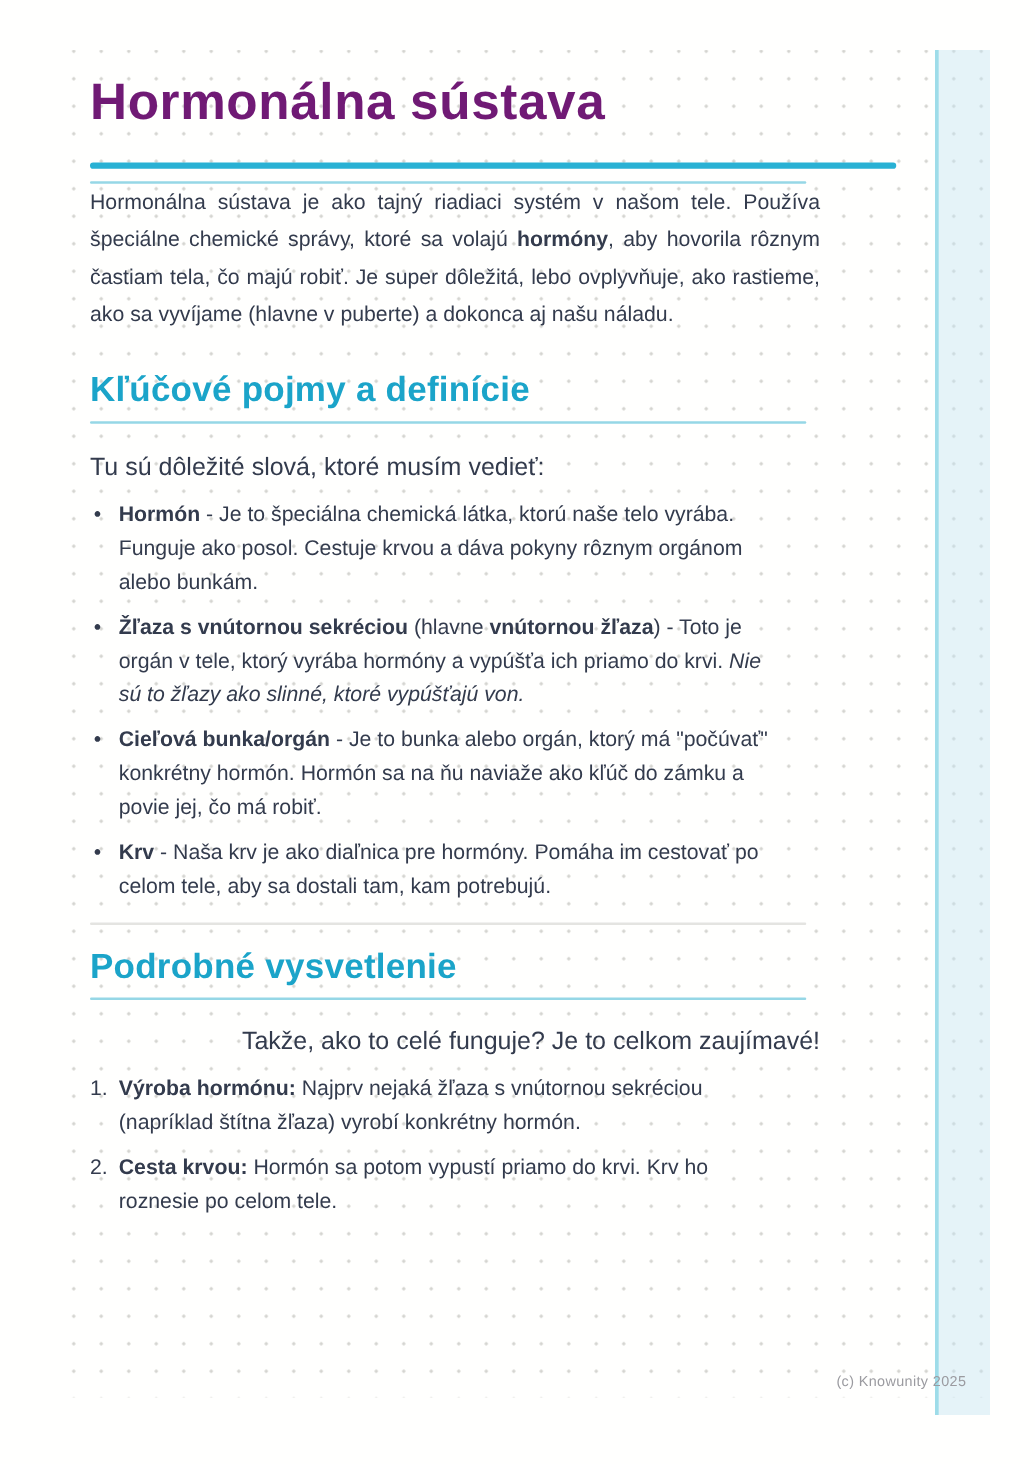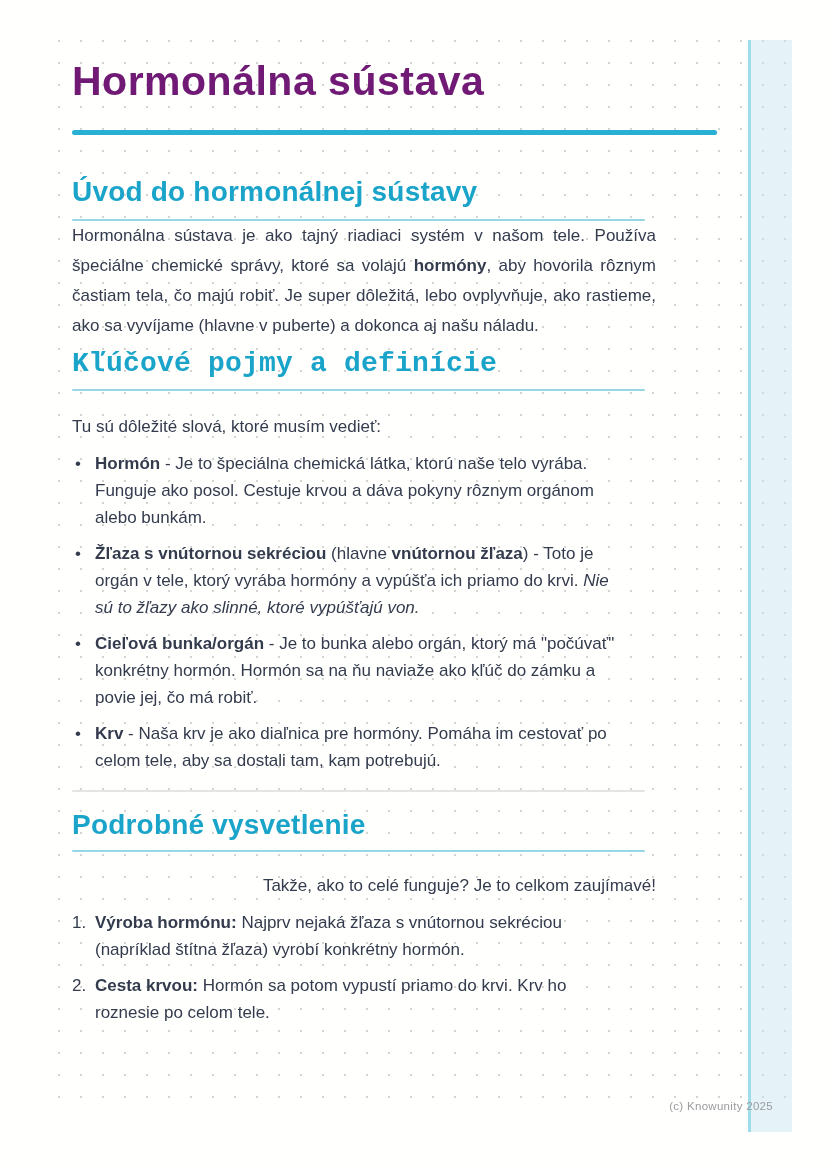--- a/index.html
+++ b/index.html
@@ -57,38 +57,38 @@
     border-radius: 3px;
   }
   .h2 {
     font-size: 28px;
     line-height: 34px;
     font-weight: bold;
     color: #1ba4c9;
     letter-spacing: 0.2px;
   }
   .h2-intro { margin-top: 40px; }
-  .h2-keyterms { margin-top: 6px; font-family: Liberation Mono, monospace; }
+  .h2-keyterms { margin-top: 28px; }
   .h2-explain { margin-top: 16px; }
   .rule-thin {
     width: 573px; height: 2px;
     background: #96d7e6;
     border-radius: 1px;
   }
   .rt-intro { margin-top: 10px; }
   .rt-keyterms { margin-top: 8px; }
   .rt-explain { margin-top: 8px; }
 
   .para {
     font-size: 17px;
     line-height: 30px;
     text-align: justify;
   }
   .lead {
-    font-size: 17px;
+    font-size: 20px;
     line-height: 27px;
   }
   .lead-keyterms { margin-top: 22px; }
   .lead-explain { margin-top: 20px; text-align: right; }
 
   ul.plain, ol.plain { list-style: none; margin-top: 10px; }
   .li {
     display: flex;
     margin-bottom: 9px;
     font-size: 17px;
@@ -126,21 +126,20 @@
 <div class="sheet">
   <div class="dotgrid"></div>
   <div class="band"></div>
   <div class="band-line"></div>
 
   <div class="content">
 
     <div class="doc-title">Hormonálna sústava</div>
     <div class="rule-thick"></div>
 
-    <div class="h2 h2-intro">Úvod do hormonálnej sústavy</div>
     <div class="rule-thin rt-intro"></div>
     <div class="para"><span>Hormonálna sústava je ako tajný riadiaci systém v našom tele. Používa špeciálne chemické správy, ktoré sa volajú </span><span class="b">hormóny</span><span>, aby hovorila rôznym častiam tela, čo majú robiť. Je super dôležitá, lebo ovplyvňuje, ako rastieme, ako sa vyvíjame (hlavne v puberte) a dokonca aj našu náladu.</span></div>
 
     <div class="h2 h2-keyterms">Kľúčové pojmy a definície</div>
     <div class="rule-thin rt-keyterms"></div>
     <div class="lead lead-keyterms">Tu sú dôležité slová, ktoré musím vedieť:</div>
 
     <ul class="plain">
       <li class="li">
         <span class="mark mark-bullet">•</span>

